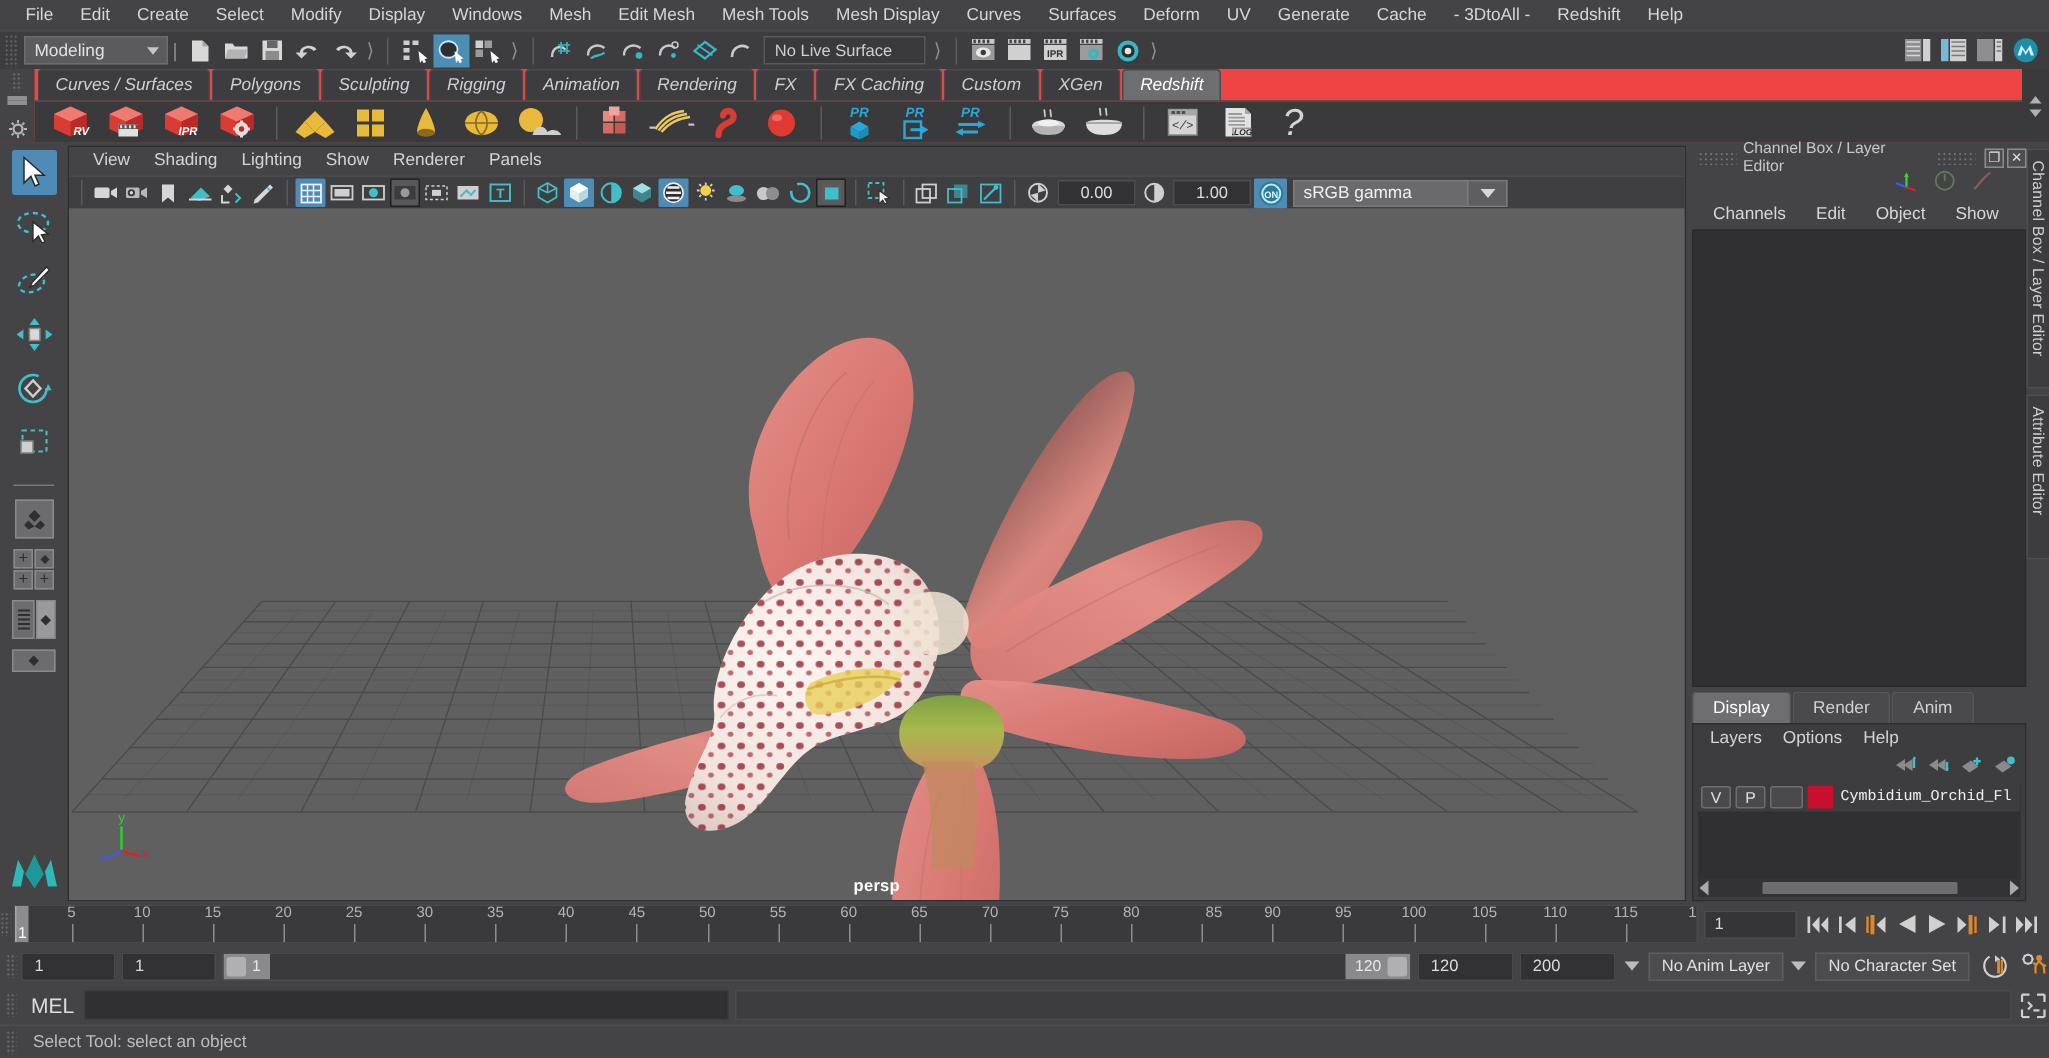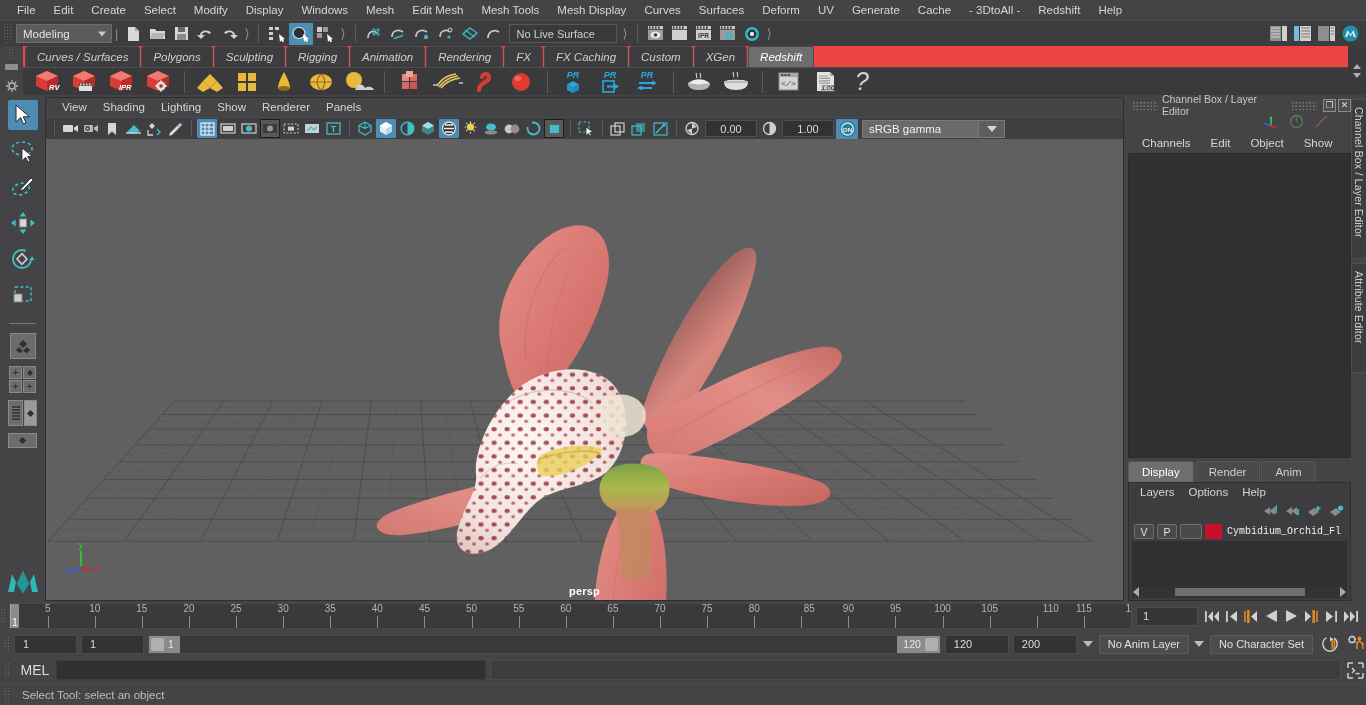--- a/index.html
+++ b/index.html
@@ -1281,21 +1281,21 @@
         <span class="ts-lab" style="left: 70.5882%; padding-left: 16px;">85</span>
         <i class="ts-tick" style="left: 74.7899%;"></i>
         <span class="ts-lab" style="left: 74.7899%;">90</span>
         <i class="ts-tick" style="left: 78.9916%;"></i>
         <span class="ts-lab" style="left: 78.9916%;">95</span>
         <i class="ts-tick" style="left: 83.1933%;"></i>
         <span class="ts-lab" style="left: 83.1933%;">100</span>
         <i class="ts-tick" style="left: 87.395%;"></i>
         <span class="ts-lab" style="left: 87.395%;">105</span>
         <i class="ts-tick" style="left: 91.5966%;"></i>
-        <span class="ts-lab" style="left: 91.5966%; margin-left: 14px;">110</span>
+        <span class="ts-lab" style="left: 91.5966%;">110</span>
         <i class="ts-tick" style="left: 95.7983%;"></i>
         <span class="ts-lab" style="left: 95.7983%;">115</span>
         <i class="ts-tick" style="left: 100%;"></i>
         <span class="ts-lab" style="left: 100%;">12</span>
       </div>
     <div class="ts-field">
       <span>1</span>
     </div>
     <div class="ts-btns">
       <span class="pb">

